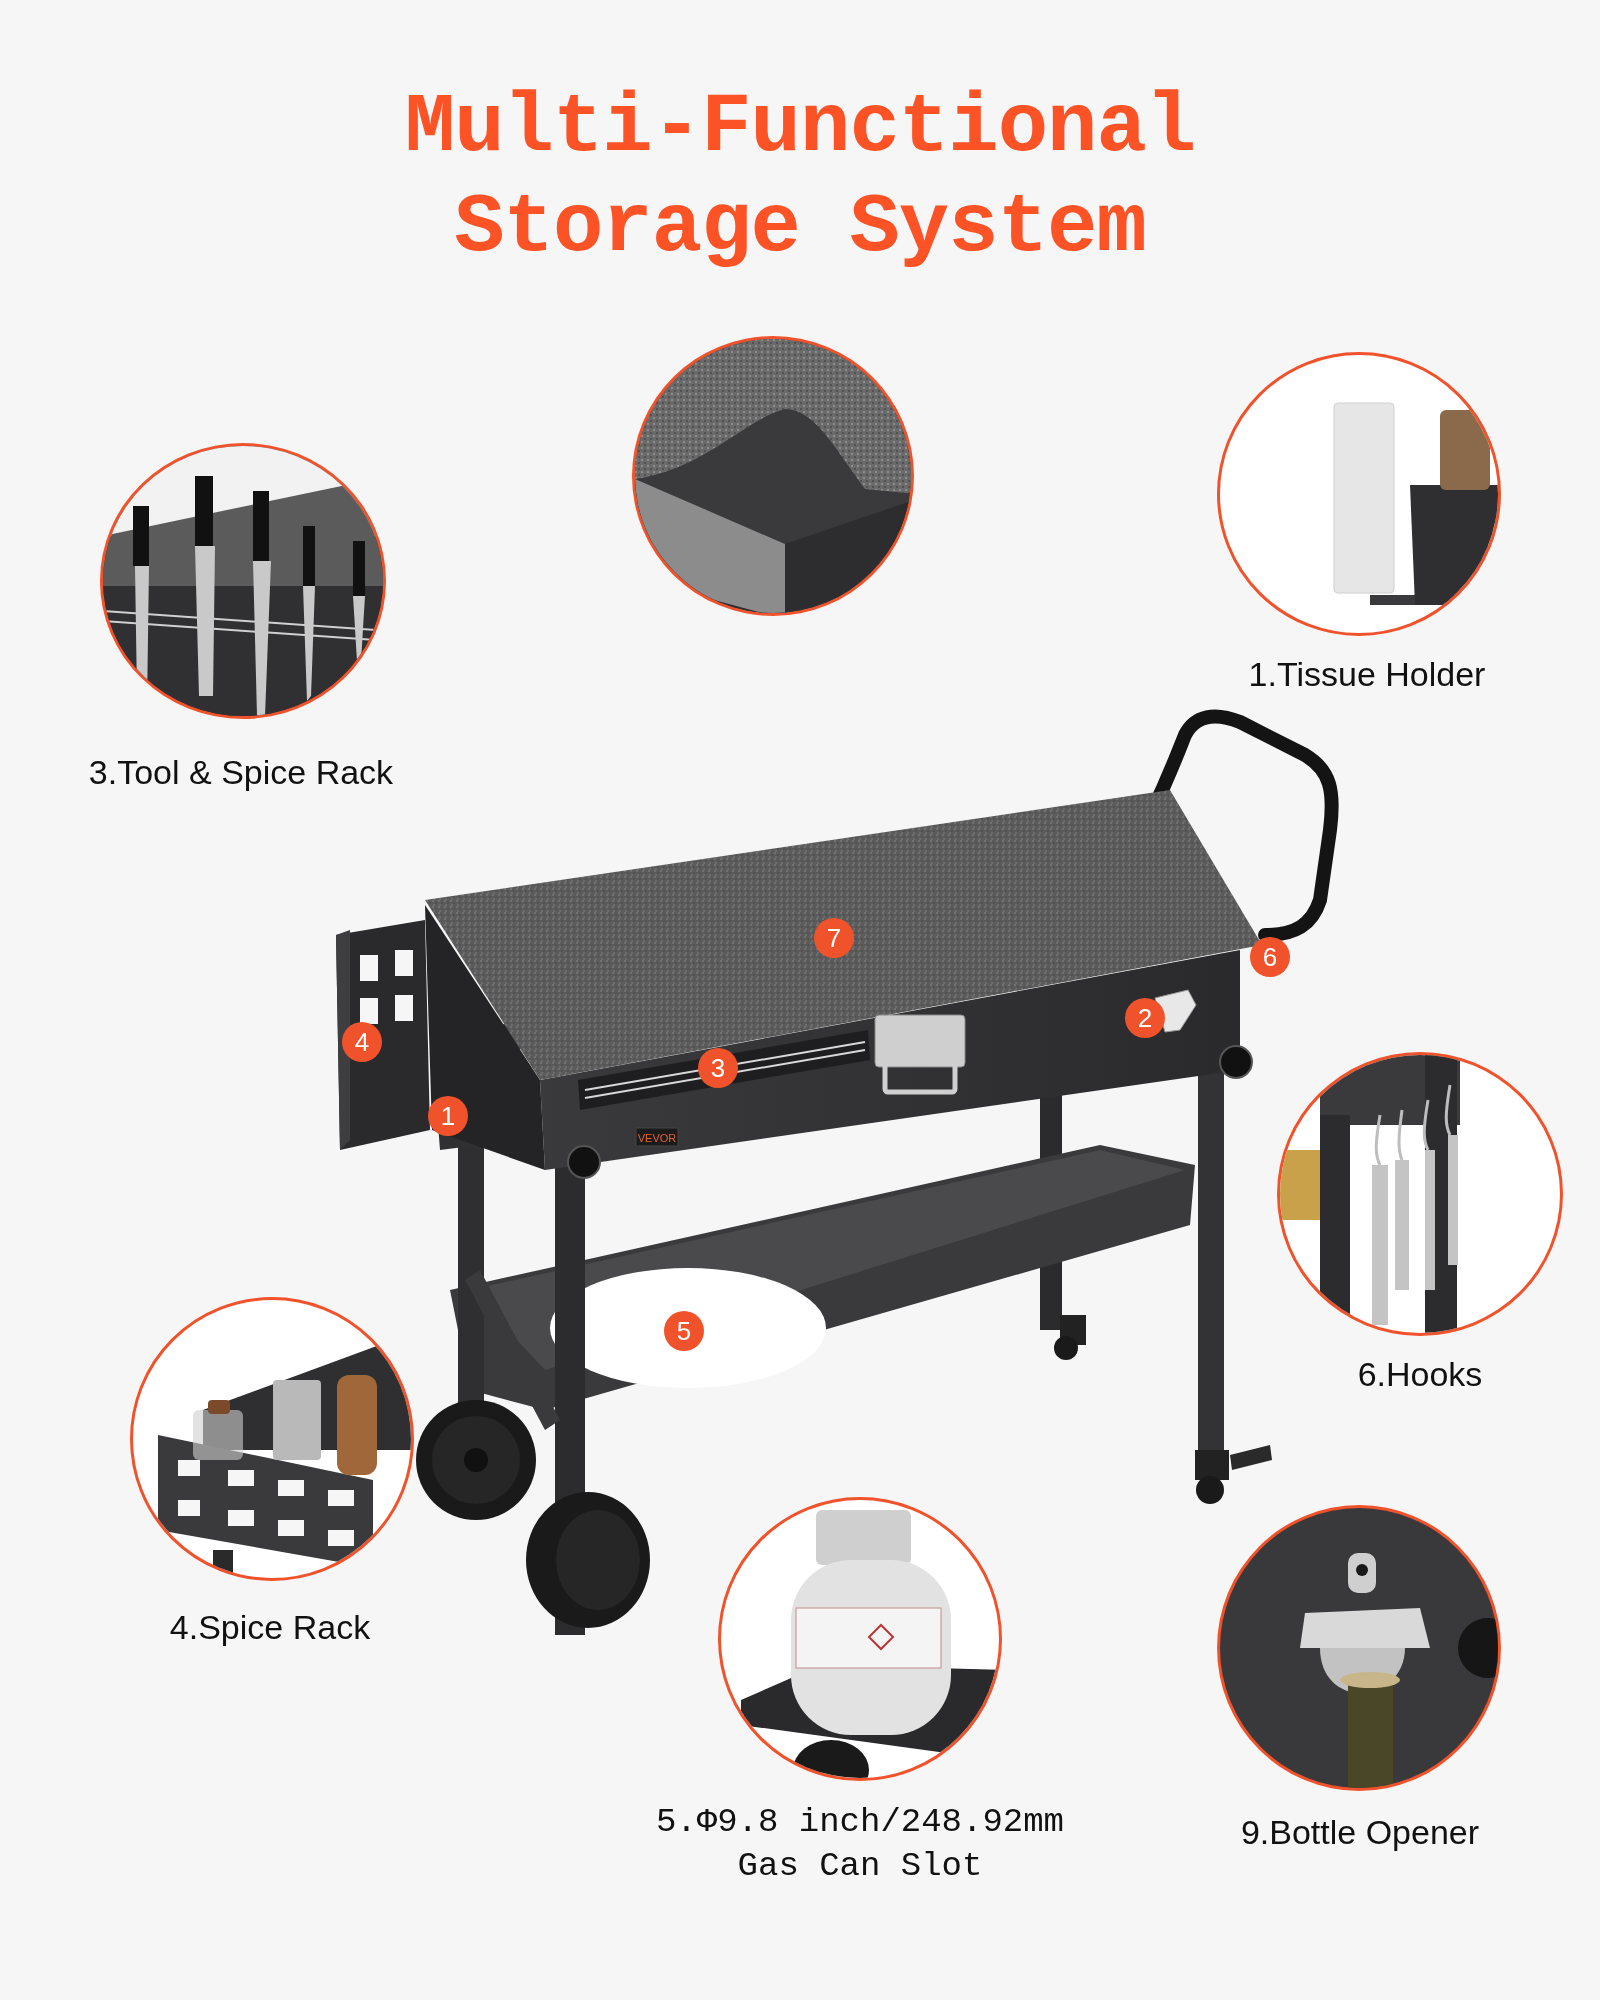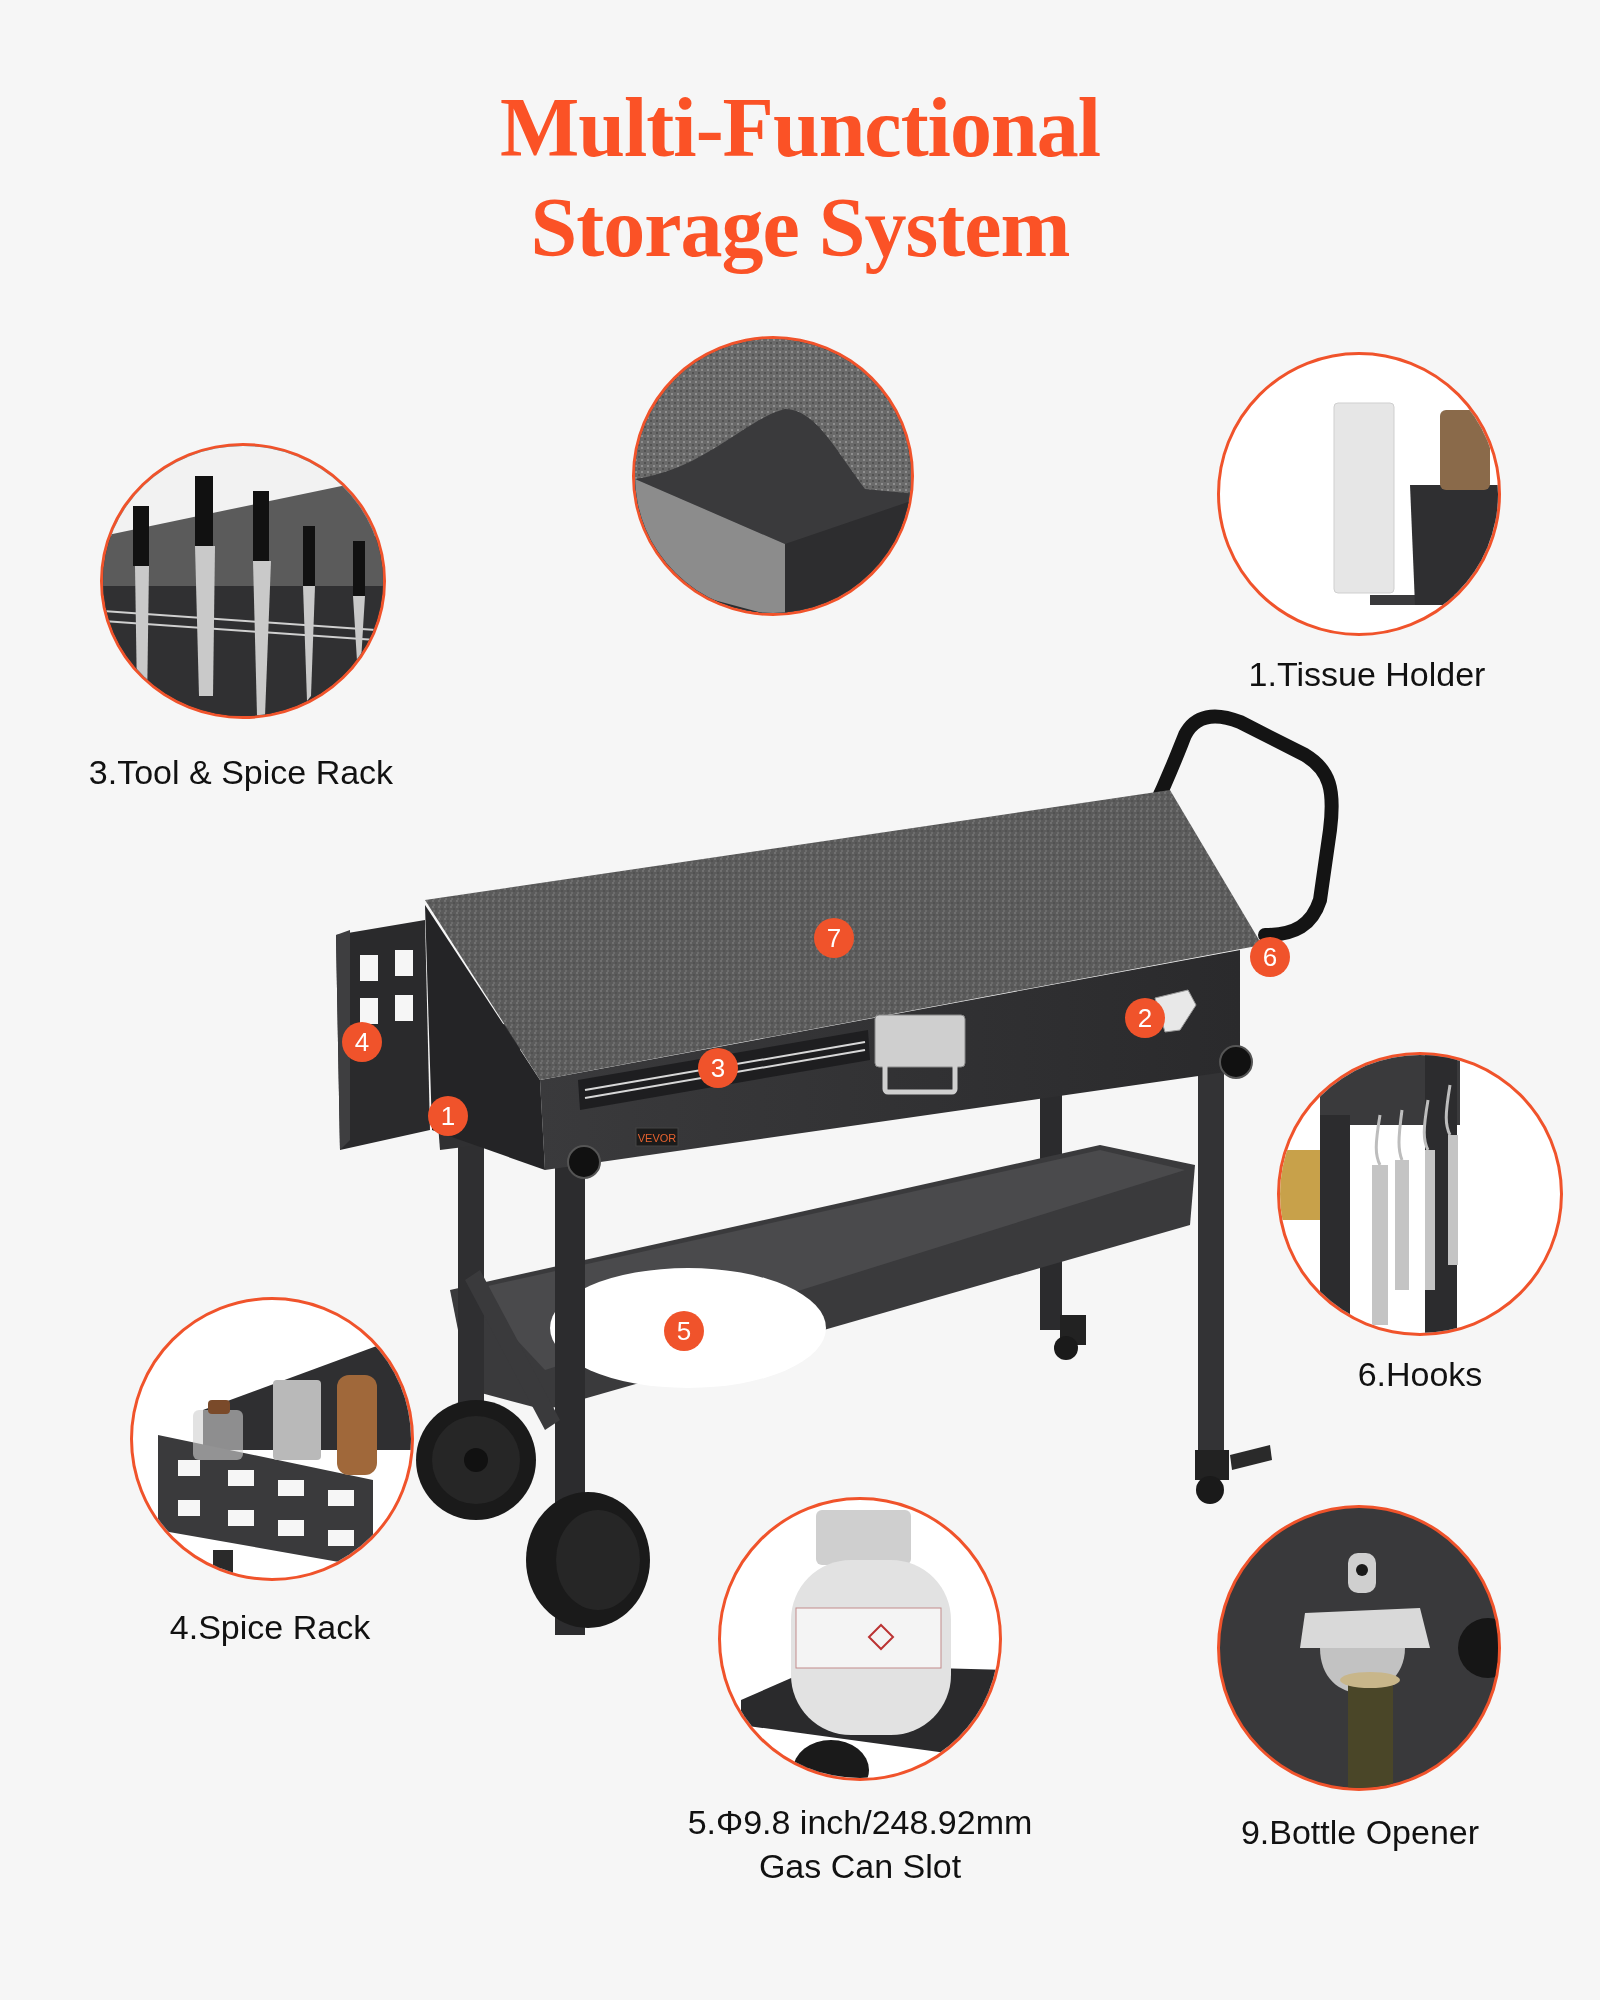--- a/index.html
+++ b/index.html
@@ -2,21 +2,21 @@
 <html><head>
 <meta charset="utf-8">
 <style>
   * { box-sizing: border-box; margin: 0; padding: 0; }
   html, body { width: 1600px; height: 2000px; background: #f6f6f6; overflow: hidden; }
   body { position: relative; font-family: "Liberation Sans", "DejaVu Sans", sans-serif; color: #111; }
 
   .title {
     position: absolute; left: 0; width: 1600px; top: 78px;
     text-align: center; color: #fb5226; font-weight: 700;
-    font-family: Liberation Serif, serif;
+    font-family: Liberation Mono, monospace;
     font-size: 84px; line-height: 100px; letter-spacing: -1px;
   }
 
   .detail-circle {
     position: absolute; border-radius: 50%; border: 3px solid #f0532b;
     overflow: hidden; background: #ffffff;
   }
   .label {
     position: absolute; font-size: 34px; line-height: 44px; text-align: center;
     color: #111; white-space: nowrap;
@@ -234,21 +234,21 @@
 <div class="detail-circle" style="left:718px;top:1497px;width:284px;height:284px;">
   <svg width="284" height="284" viewBox="0 0 284 284">
     <polygon points="20,200 100,165 284,170 284,230 240,255 20,225" fill="#2a2a2c"></polygon>
     <rect x="95" y="10" width="95" height="55" rx="6" fill="#cfcfcf"></rect>
     <rect x="70" y="60" width="160" height="175" rx="60" fill="#e2e2e2"></rect>
     <rect x="75" y="108" width="145" height="60" fill="#f4f4f4" stroke="#c28b8b"></rect>
     <polygon points="160,125 172,137 160,149 148,137" fill="none" stroke="#b33" stroke-width="2"></polygon>
     <ellipse cx="110" cy="270" rx="38" ry="30" fill="#1a1a1a"></ellipse>
   </svg>
 </div>
-<div class="label" style="left:640px;top:1800px;width:440px;">
+<div class="label" style="left:640px;top:1800px;width:440px;font-family:Liberation Mono, monospace;">
   <div>5.Φ9.8 inch/248.92mm</div>
   <div>Gas Can Slot</div>
 </div>
 
 <div class="detail-circle" style="left:1217px;top:1505px;width:284px;height:286px;background:#39393b;">
   <svg width="284" height="286" viewBox="0 0 284 286">
     <rect x="128" y="45" width="28" height="40" rx="10" fill="#cfcfcf"></rect>
     <circle cx="142" cy="62" r="6" fill="#1a1a1a"></circle>
     <path d="M85 105 L200 100 L210 140 L80 140 Z" fill="#d9d9d9"></path>
     <path d="M100 140 C100 170, 120 185, 140 185 C160 185, 185 170, 185 140 Z" fill="#c2c2c2"></path>

